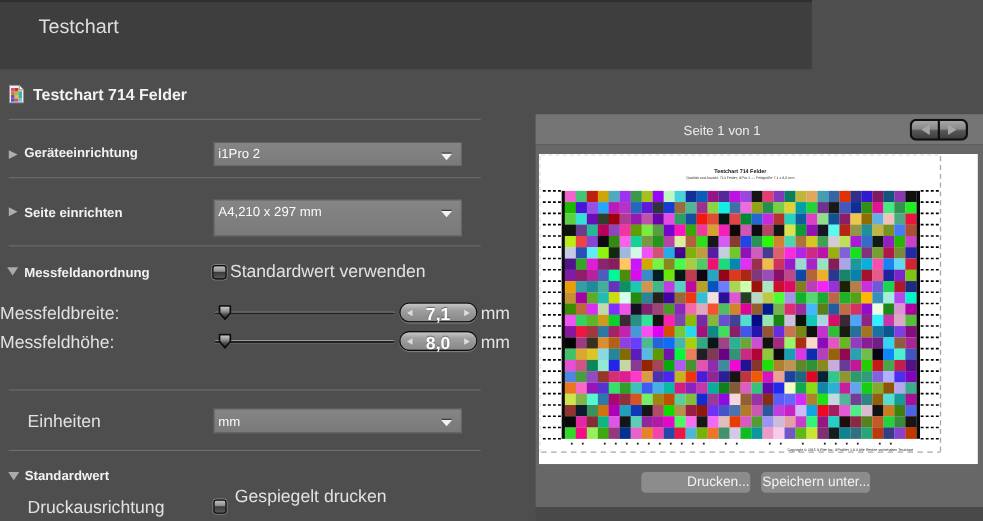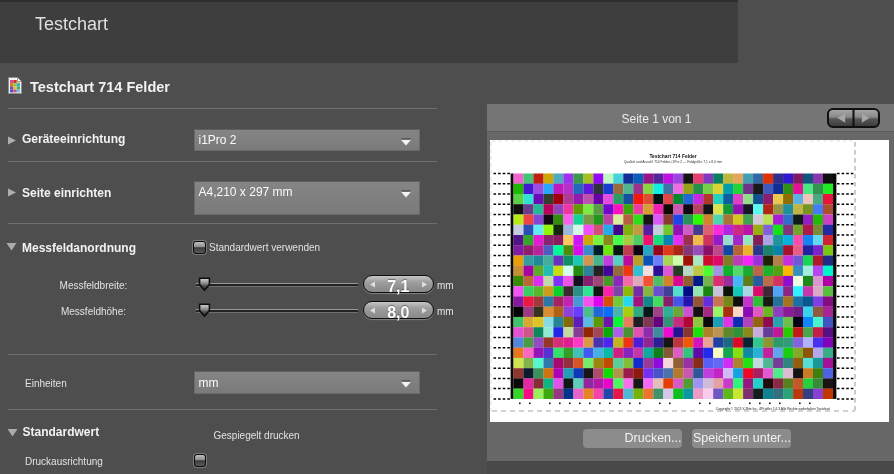--- a/index.html
+++ b/index.html
@@ -2,22 +2,22 @@
 <html><head><meta charset="utf-8"><title>Testchart</title><style>
 * { margin:0; padding:0; box-sizing:border-box; }
 html,body { width:894px; height:474px; background:#4e4e4e; overflow:hidden;
   font-family:"Liberation Sans", sans-serif; position:relative; }
 .abs { position:absolute; }
 .topbar { position:absolute; left:0; top:0; width:738px; height:63px; background:#3e3e3e;
   border-top:2px solid #2f2f2f; }
 .topbar span { position:absolute; left:35px; top:12px; font-size:18px; color:#dfdfdf; }
 .sep { position:absolute; left:8px; width:429px; height:1px; background:#6e6e6e; }
 .blab { position:absolute; font-size:12px; font-weight:bold; color:#f2f2f2; line-height:16px; }
-.lab { position:absolute; font-size:10px; color:#e2e2e2; line-height:16px; }
-.rlab { text-align:center; }
+.lab { position:absolute; font-size:16px; color:#e2e2e2; line-height:16px; }
+.rlab { text-align:left; }
 .dd { position:absolute; background:linear-gradient(#858585,#7a7a7a); border:1px solid #6a6a6a;
   border-top-color:#606060; color:#fafafa; font-size:12px; padding-left:3.5px; }
 .ddar { position:absolute; right:7px; top:8px; }
 .cb { position:absolute; width:12.5px; height:13px; border-radius:3px; border:1.6px solid #0b0b0b;
   background:linear-gradient(#c0c0c0,#909090 42%,#3c3c3c 52%,#4c4c4c 78%,#5a5a5a);
   box-shadow:0 0 0 1px rgba(160,160,160,0.55); }
 .track { position:absolute; width:164px; height:4px; border-radius:2px; background:#232323;
   border-top:1px solid #989898; border-bottom:1px solid #707070; }
 .pill { position:absolute; width:70.5px; height:18px; border-radius:9px; border:1.5px solid #0e0e0e;
   background:linear-gradient(#c6c6c6,#a0a0a0 35%,#929292 70%,#8a8a8a);
@@ -137,21 +137,21 @@
       <path d="M1 1.8 h10 l-5 5.8 z" fill="#f2f2f2"></path>
     </svg></div>
 <div class="sep" style="top:409px"></div>
 
 <svg class="abs" style="left:7px;top:427.5px" width="11" height="9" viewBox="0 0 11 9">
     <path d="M0.5 1 L10.5 1 L5.5 8.5 Z" fill="#ababab"></path>
   </svg>
 <div class="blab" style="left:22.5px;top:424px">Standardwert</div>
 <div class="lab" style="left:25px;top:454px">Druckausrichtung</div>
 <div class="cb" style="left:193.5px;top:454px"></div>
-<div class="lab" style="left:213.5px;top:428px">Gespiegelt drucken</div>
+<div class="lab" style="left:213.5px;top:444px">Gespiegelt drucken</div>
 
 <div class="rpanel">
     <div class="rheader"></div>
   </div>
 <div class="abs" style="left:486.5px;top:460.5px;width:407.5px;height:13.5px;background:#494949"></div>
 <div class="lab" style="left:486px;top:110.5px;width:341px;text-align:center;color:#ececec;font-size:12px">Seite 1 von 1</div>
 <svg class="abs" style="left:827px;top:107.5px" width="53" height="20" viewBox="0 0 53 20">
 <defs>
       <linearGradient id="pg" x1="0" y1="0" x2="0" y2="1">
         <stop offset="0" stop-color="#a9a9a9"></stop>

